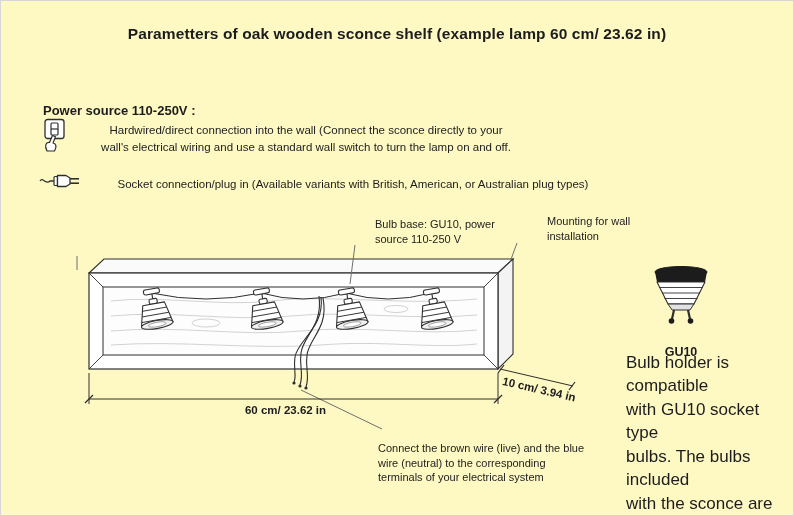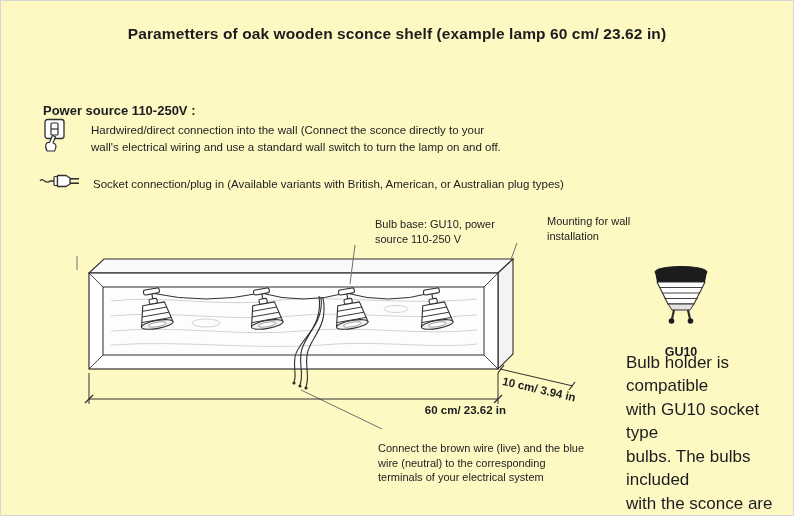--- a/index.html
+++ b/index.html
@@ -5,21 +5,21 @@
   html,body{margin:0;padding:0;background:#e9e9e9;}
   .page{
     position:relative;width:794px;height:516px;background:#fef9c3;
     border:1px solid #d6d6d6;box-sizing:border-box;overflow:hidden;
     font-family:"Liberation Sans",sans-serif;color:#1c1c1e;margin:0 auto;
   }
   .abs{position:absolute;}
   .pre{white-space:pre-line;}
   .title{top:24px;left:0;right:0;text-align:center;font-size:15.5px;font-weight:700;letter-spacing:.1px;}
   .heading{top:88px;left:42px;font-size:13px;font-weight:700;margin-top:14px;}
-  .powtext{font-size:11.5px;font-weight:500;line-height:1.45;}
+  .powtext{font-size:11.5px;font-weight:500;line-height:1.45;text-align:center;}
   .callout{font-size:11px;font-weight:400;line-height:1.33;color:#222;}
   .dim{font-size:11.5px;font-weight:700;}
   .gu10label{font-size:12.5px;font-weight:700;text-align:center;}
   .bulbdesc{font-size:17px;font-weight:400;line-height:1.38;}
   svg{display:block;}
   .overlay{top:0;left:0;pointer-events:none;}
 </style>
 </head>
 <body>
 
@@ -48,21 +48,21 @@
   <div class="abs powtext" style="left:92px;top:175px;width:520px;">Socket connection/plug in (Available variants with British, American, or Australian plug types)</div>
 
   <div class="abs callout pre" style="left:357px;top:216px;width:150px;margin-left:17px;">Bulb base: GU10, power
 source 110-250 V</div>
   <div class="abs callout pre" style="left:518px;top:213px;width:120px;margin-left:28px;">Mounting for wall
 installation</div>
   <div class="abs callout pre" style="left:377px;top:424px;width:240px;margin-top:16px;">Connect the brown wire (live) and the blue
 wire (neutral) to the corresponding
 terminals of your electrical system</div>
 
-  <div class="abs dim" style="left:96px;top:403px;width:409px;text-align:right;">60 cm/ 23.62 in</div>
+  <div class="abs dim" style="left:80px;top:403px;width:409px;text-align:center;">60 cm/ 23.62 in</div>
   <div class="abs dim" style="left:503px;top:374px;transform:rotate(13deg);transform-origin:left top;">10 cm/ 3.94 in</div>
 
   <div class="abs gu10label" style="left:650px;top:344px;width:60px;">GU10</div>
   <div class="abs bulbdesc pre" style="left:625px;top:350px;width:160px;">Bulb holder is compatible
 with GU10 socket type
 bulbs. The bulbs included
 with the sconce are not
 dimmable.</div>
 
   <svg class="abs overlay" width="794" height="516" viewBox="0 0 794 516">

